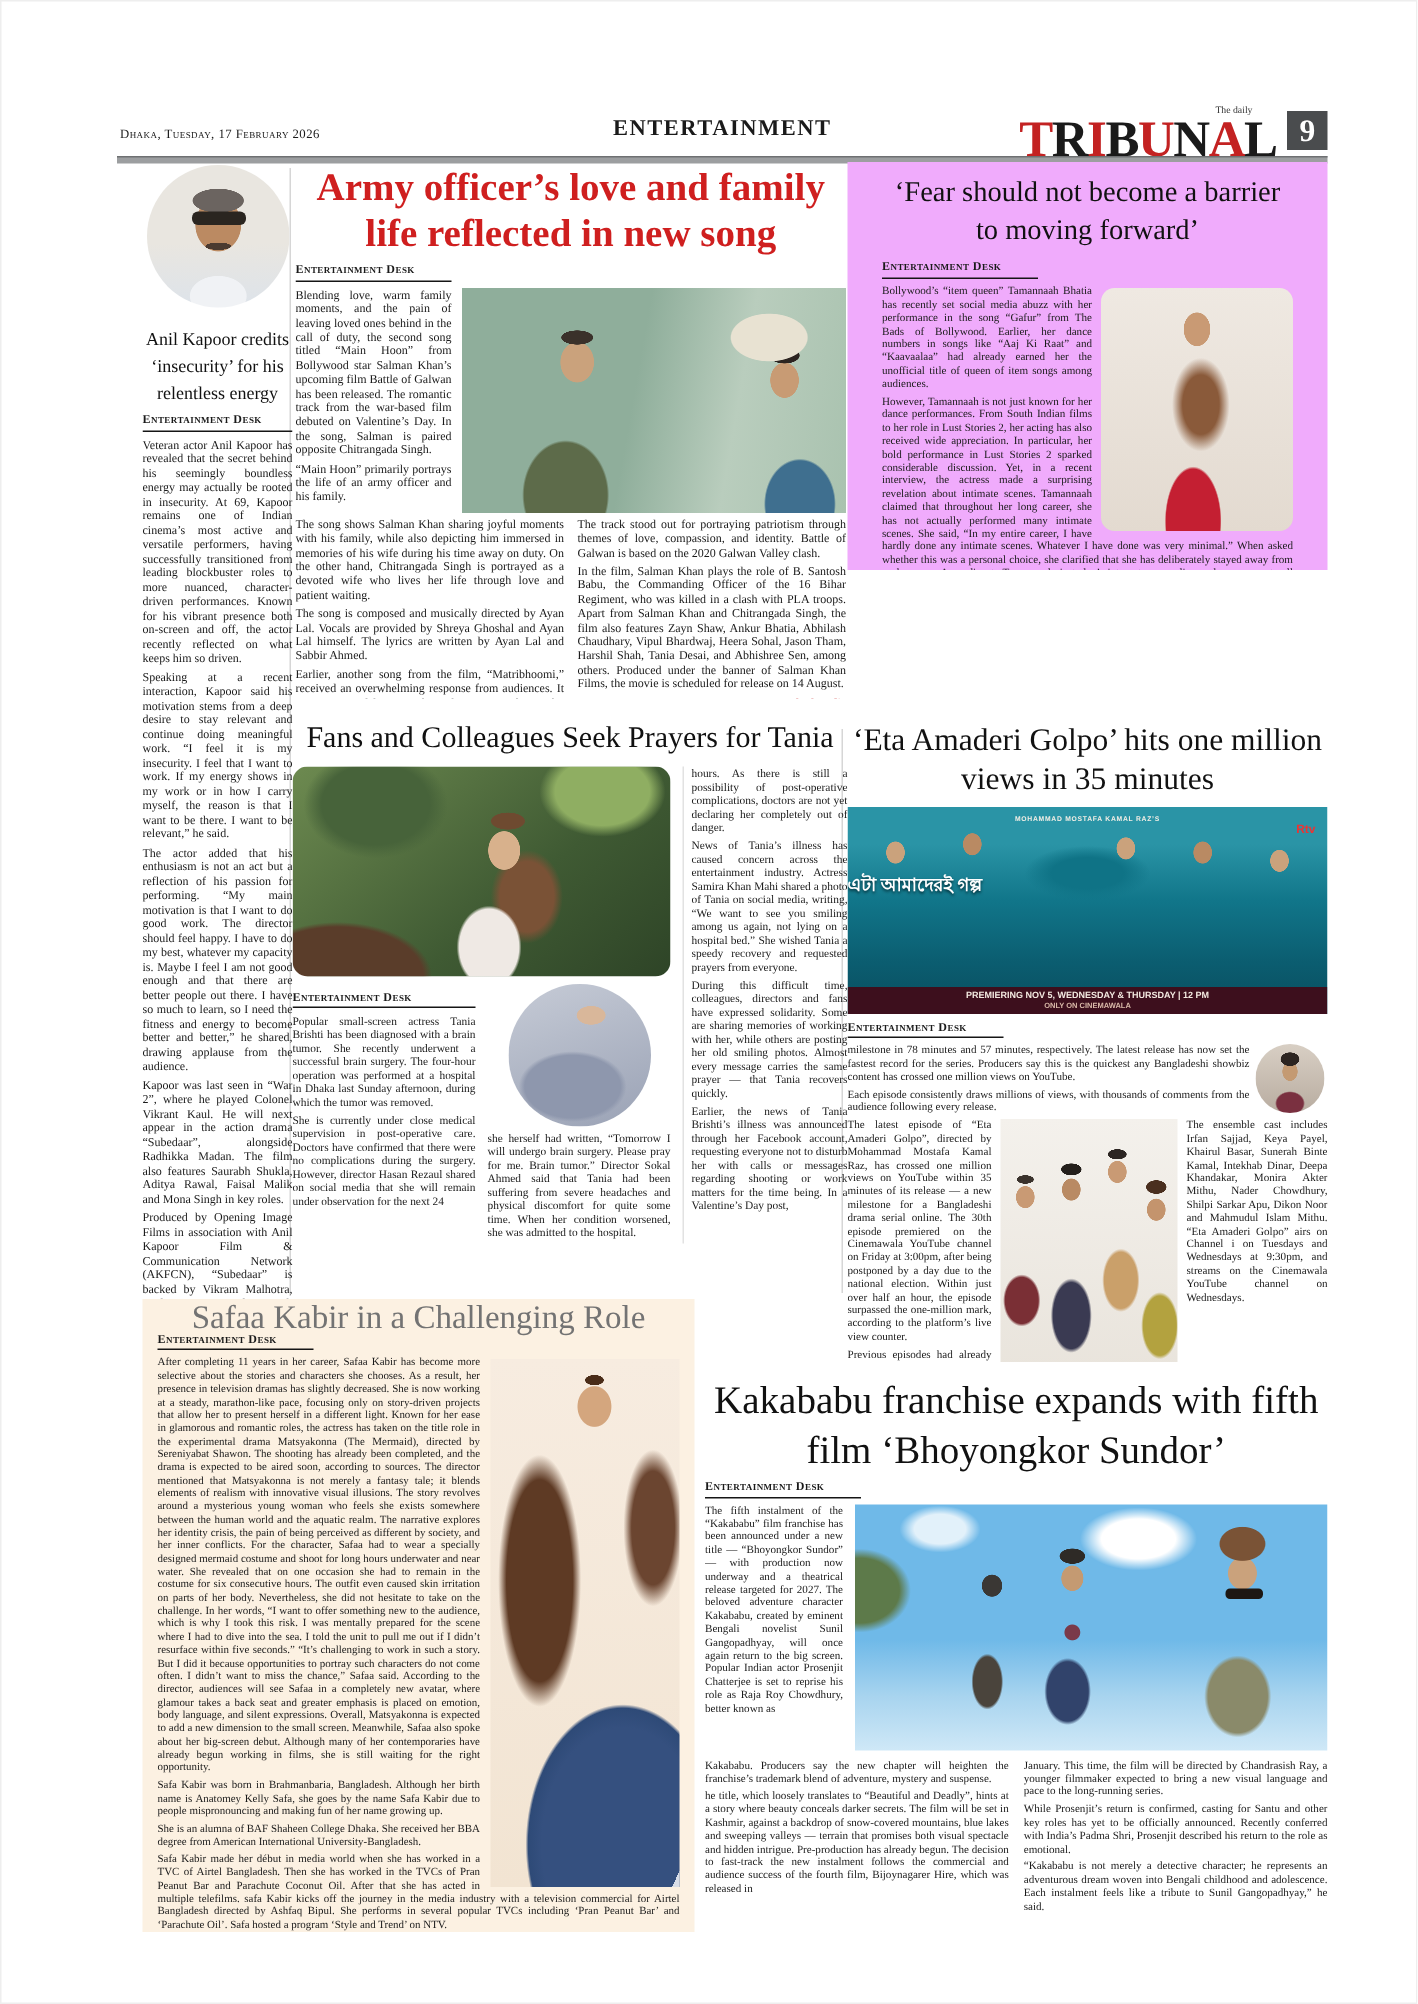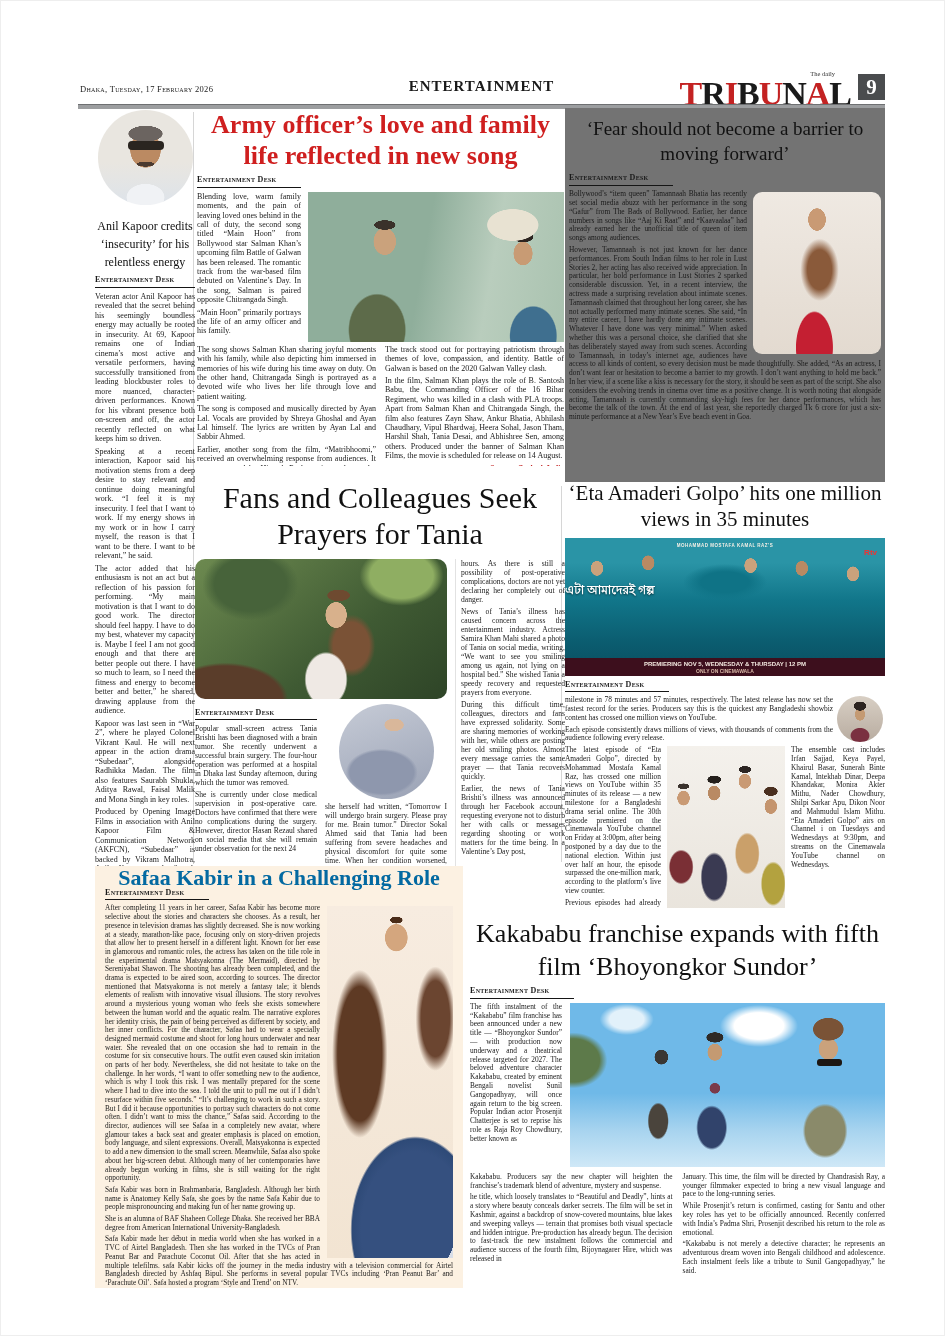--- a/index.html
+++ b/index.html
@@ -43,31 +43,31 @@
     radial-gradient(ellipse 20px 24px at 30% 33%,#caa27c 0 55%,transparent 57%),
     radial-gradient(ellipse 46px 58px at 27% 92%,#5d6b4a 0 60%,transparent 63%),
     radial-gradient(ellipse 17px 9px at 84% 30%,#2c2420 0 58%,transparent 60%),
     radial-gradient(ellipse 17px 21px at 84% 41%,#c89b74 0 55%,transparent 57%),
     radial-gradient(ellipse 38px 48px at 88% 96%,#3f6f8f 0 60%,transparent 63%),
     linear-gradient(100deg,#8fae9b 0 45%,#b9cdbd 70%,#a9c2af)}
   .army-row2{display:flex;gap:9px;margin-top:3px}
   .army-ca,.army-cb{flex:1}
   .src{color:#c32222;font-weight:700;font-style:italic;text-align:right;margin-top:1px}
   
-  .a-tam{left:565px;top:108px;width:320px;height:374px;background:#737373;padding:9px 4px;font-size:7.4px;line-height:8.8px}
+  .a-tam{left:565px;top:108px;width:320px;height:272px;background:#f0abfc;padding:9px 23px;font-size:7.4px;line-height:8.8px}
   .a-tam .hl{font-size:19px;line-height:1.3;font-weight:400}
   .a-tam .byline{width:104px;margin-top:8px}
   .ph-tam{float:right;width:128px;height:162px;border-radius:9px;margin:2px 0 4px 6px;background:
     radial-gradient(ellipse 15px 19px at 50% 17%,#c99a74 0 58%,transparent 60%),
     radial-gradient(ellipse 32px 52px at 52% 48%,#8a5a3a 0 38%,transparent 60%),
     radial-gradient(ellipse 30px 58px at 48% 96%,#c41f32 0 60%,transparent 63%),
     linear-gradient(180deg,#efe9e2,#e3dad0)}
   
   .a-tania{left:195px;top:480px;width:370px;height:386px;font-size:7.6px;line-height:9px}
-  .a-tania .hl{font-size:30px;line-height:1.2;font-weight:400}
+  .a-tania .hl{font-size:20px;line-height:1.2;font-weight:400}
   .t-row{display:flex;gap:8px;margin-top:7px}
   .t-left{width:252px}
   .ph-tania{width:252px;height:140px;border-radius:10px;background:
     radial-gradient(ellipse 20px 10px at 57% 26%,#6e4a30 0 55%,transparent 58%),
     radial-gradient(ellipse 19px 23px at 56% 40%,#d8b18c 0 55%,transparent 57%),
     radial-gradient(ellipse 36px 46px at 52% 86%,#efe9e4 0 55%,transparent 60%),
     radial-gradient(ellipse 40px 52px at 62% 62%,#7a5236 0 45%,transparent 60%),
     radial-gradient(ellipse 95px 55px at 12% 100%,#5a3d2a 0 60%,transparent 66%),
     radial-gradient(ellipse 70px 50px at 82% 12%,#8fae62 0 45%,transparent 60%),
     radial-gradient(ellipse 80px 60px at 22% 18%,#47633a 0 45%,transparent 60%),
@@ -115,21 +115,21 @@
     radial-gradient(ellipse 11px 6px at 66% 14%,#2c2522 0 55%,transparent 58%),
     radial-gradient(ellipse 11px 13px at 66% 21%,#c99a74 0 55%,transparent 58%),
     radial-gradient(ellipse 20px 34px at 68% 64%,#caa06a 0 55%,transparent 62%),
     radial-gradient(ellipse 12px 8px at 88% 27%,#4a2f1f 0 55%,transparent 58%),
     radial-gradient(ellipse 11px 13px at 88% 36%,#c4946d 0 55%,transparent 58%),
     radial-gradient(ellipse 20px 36px at 90% 82%,#b3a23f 0 55%,transparent 62%),
     linear-gradient(180deg,#f4f1ec,#e9e4dc)}
   .e-c3{flex:1}
   
   .a-safaa{left:95px;top:866px;width:368px;height:422px;background:#fcf1e2;padding:8px 10px;font-size:7.3px;line-height:8.7px}
-  .a-safaa .hl{font-size:22px;font-weight:700;color:#0369a1}
+  .a-safaa .hl{font-size:22px;font-weight:400;color:#737373}
   .a-safaa .byline{width:104px;margin-top:6px}
   .ph-safaa{float:right;width:126px;height:352px;margin:2px 0 2px 7px;background:
     radial-gradient(ellipse 20px 24px at 55% 9%,#d4a67e 0 55%,transparent 58%),
     radial-gradient(ellipse 11px 6px at 55% 4%,#4a2c18 0 55%,transparent 58%),
     radial-gradient(ellipse 46px 140px at 26% 42%,#5e3a24 0 48%,transparent 60%),
     radial-gradient(ellipse 34px 90px at 86% 32%,#6b4530 0 42%,transparent 58%),
     linear-gradient(115deg,transparent 0 56%,#d9dee8 56% 59%,transparent 59% 64%,#d9dee8 64% 67%,transparent 67% 72%,#d9dee8 72% 75%,transparent 75%) 40px 140px/200px 260px no-repeat,
     radial-gradient(ellipse 90px 130px at 70% 92%,#35507f 0 60%,#2e4a77 70%,transparent 72%),
     linear-gradient(180deg,#f7ece0,#f2e4d2)}
   

